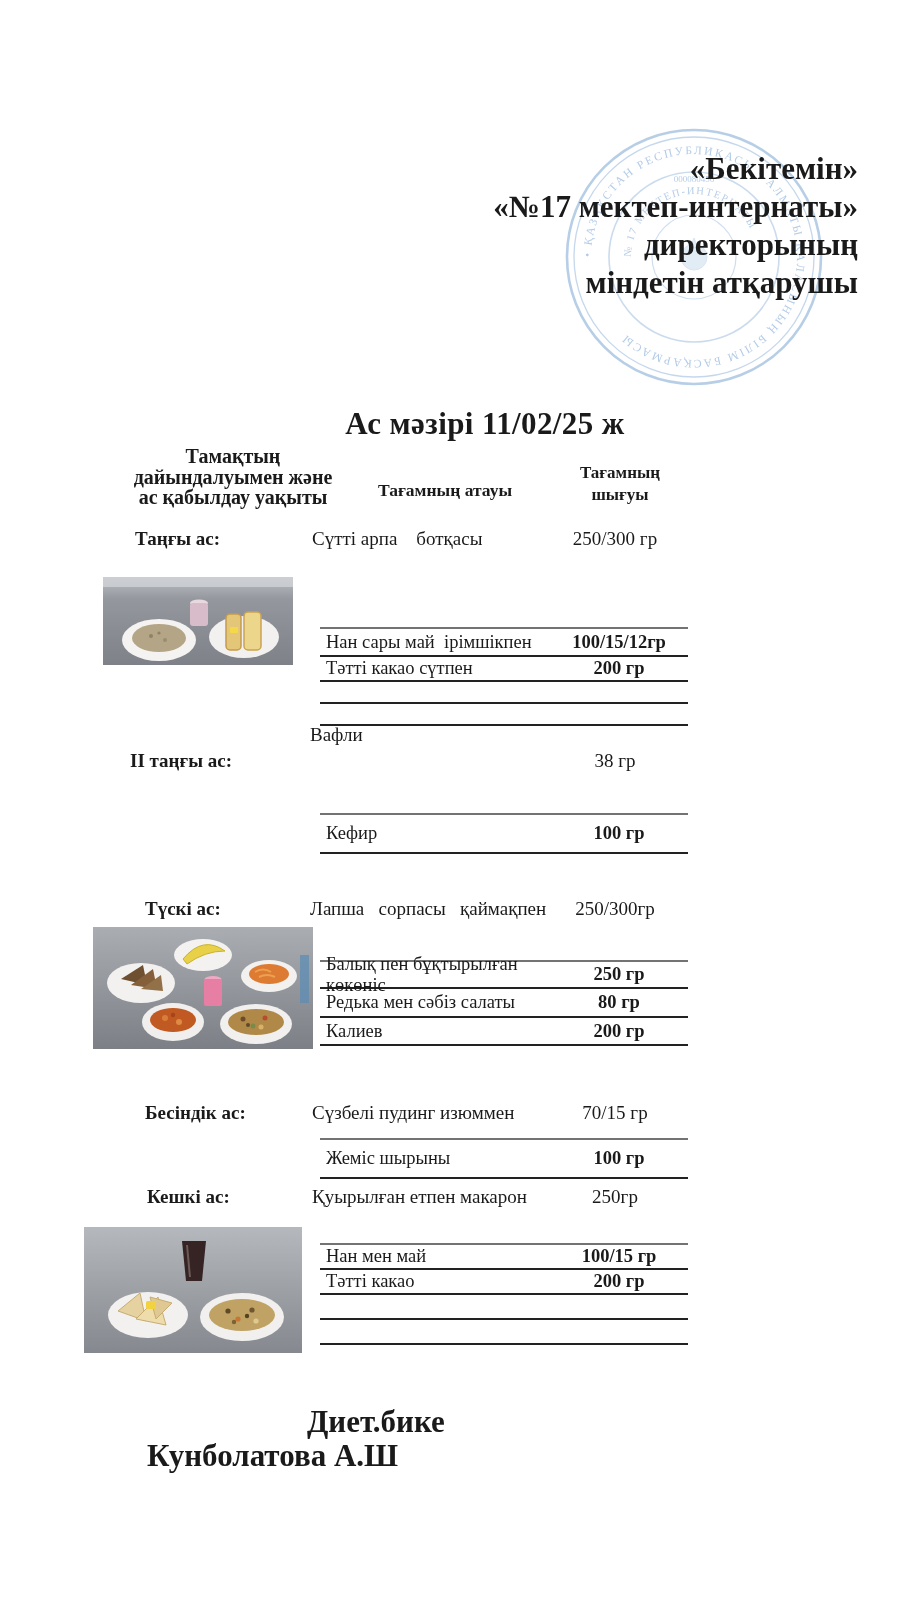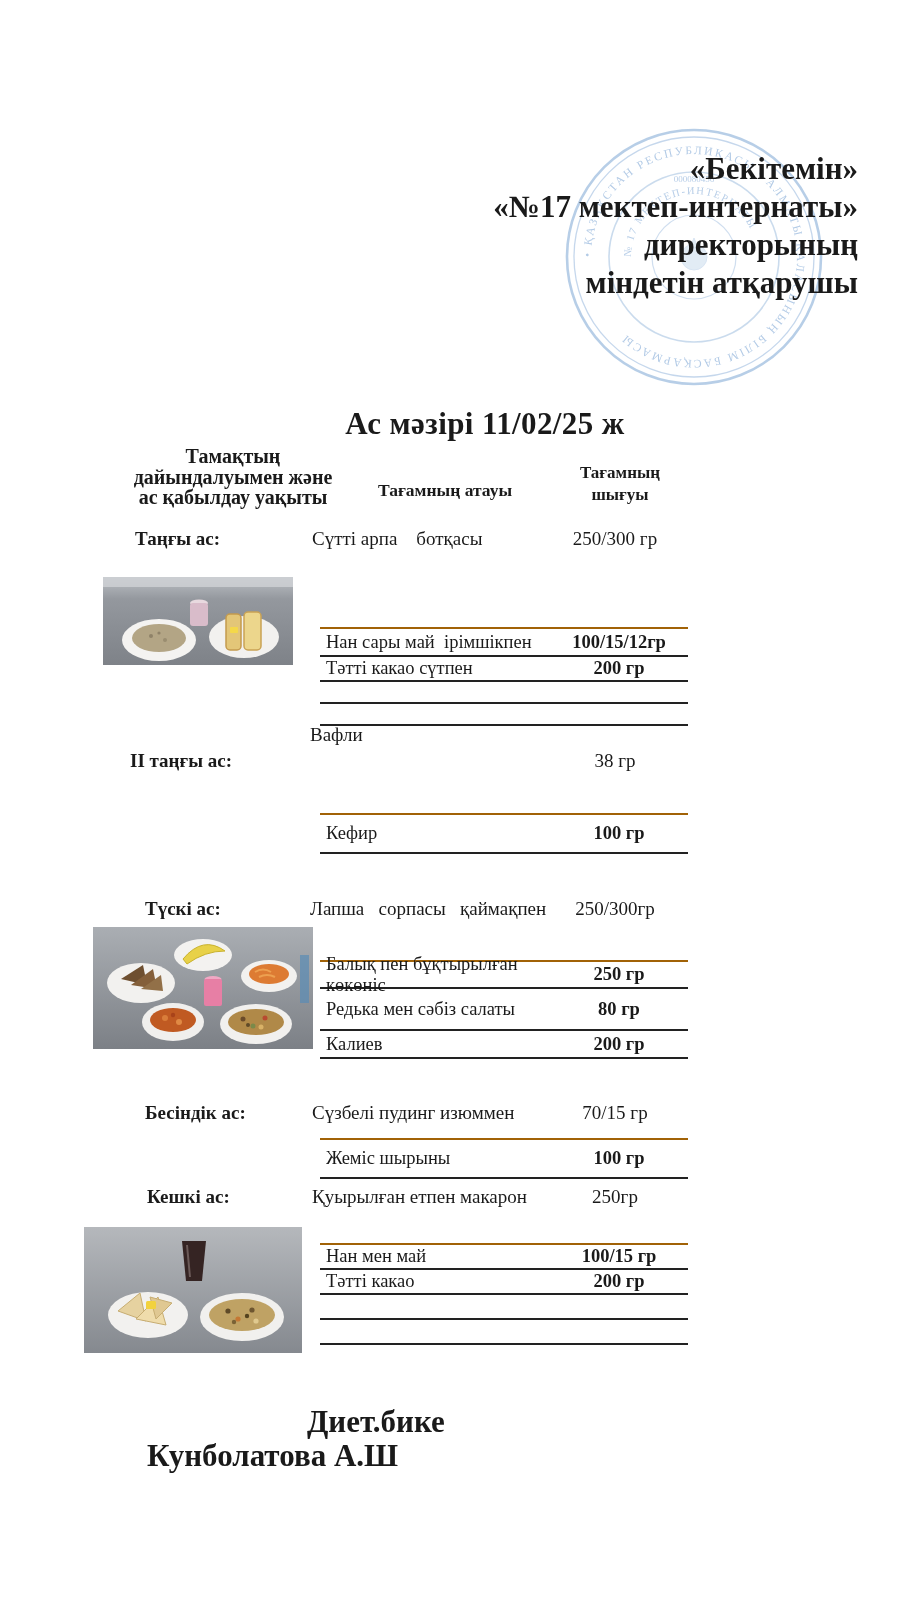--- a/index.html
+++ b/index.html
@@ -20,21 +20,21 @@
   .hdr-time{left:128px;top:446px;width:210px;font-size:20px;line-height:20.5px;}
   .hdr-dish{left:330px;top:480px;width:230px;font-size:17.5px;}
   .hdr-out{left:545px;top:462px;width:150px;font-size:17px;line-height:22px;}
 
   
   .meal-label{font-weight:700;font-size:19px;white-space:nowrap;}
   .dish{font-size:19px;white-space:pre-wrap;}
   .amt-box{width:160px;text-align:center;font-size:19px;}
 
   
-  .rtable{left:320px;width:368px;border-top:2px solid #a16207;}
+  .rtable{left:320px;width:368px;border-top:2px solid #737373;}
   .rrow{display:flex;align-items:center;border-bottom:2px solid #222;font-size:18.5px;box-sizing:border-box;}
   .rrow .nm{flex:1;padding-left:6px;white-space:pre-wrap;}
   .rrow .am{width:138px;text-align:center;font-weight:bold;}
 
   
   .photo{display:block;}
 
   
   .foot1{left:307px;top:1404px;font-size:31px;font-weight:700;}
   .foot2{left:147px;top:1438px;font-size:31px;font-weight:700;}
@@ -175,21 +175,21 @@
     <circle cx="172" cy="91" r="2.5" fill="#b84a30"></circle>
       <circle cx="168" cy="100" r="2.5" fill="#d9b267"></circle>
       <circle cx="155" cy="98" r="2" fill="#5f4a28"></circle>
   </svg>
 
   <div class="abs rtable" style="top:960px">
     <div class="rrow" style="height:27px">
       <span class="nm">Балық пен бұқтырылған көкөніс</span>
       <span class="am">250 гр</span>
     </div>
-    <div class="rrow" style="height:42px">
+    <div class="rrow" style="height:29px">
       <span class="nm">Редька мен сәбіз салаты</span>
       <span class="am">80 гр</span>
     </div>
     <div class="rrow" style="height:28px">
       <span class="nm">Калиев</span>
       <span class="am">200 гр</span>
     </div>
   </div>
 
   <div class="abs meal-label" style="left:145px;top:1102px">Бесіндік ас:</div>

